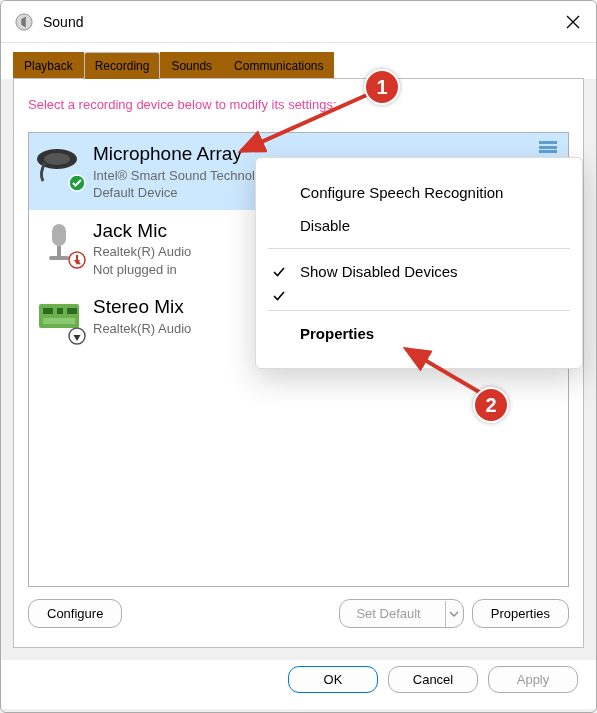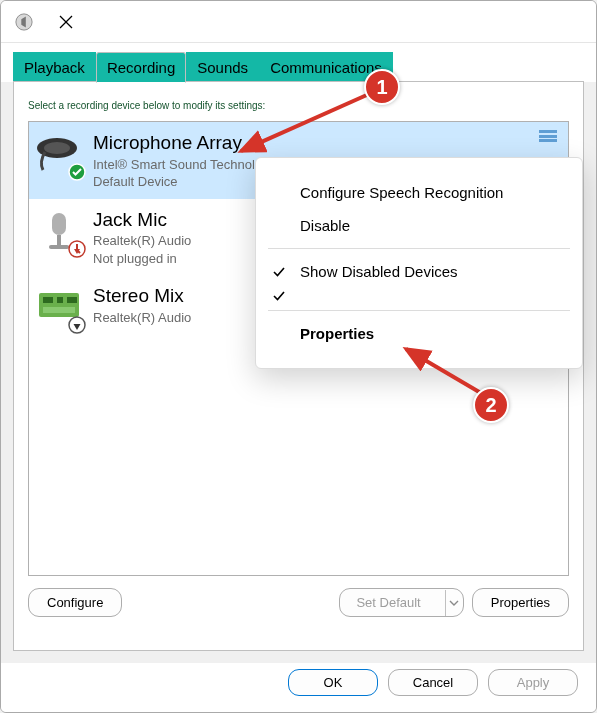--- a/index.html
+++ b/index.html
@@ -25,46 +25,46 @@
       width: 46px; height: 42px;
       display: flex; align-items: center; justify-content: center;
       color: #000; cursor: pointer;
     }
     .close-btn svg { width: 14px; height: 14px; }
 
     
     .tabs { display: flex; padding: 8px 12px 0 12px; background: #fff; }
     .tab {
       padding: 6px 10px 6px 10px;
-      font-size: 15px;
+      font-size: 12px;
       border: 1px solid transparent;
       margin-right: 0;
       color: #000; cursor: pointer;
       position: relative;
       top: 1px;
-      background: #14b8a6;
+      background: #a16207;
       border-bottom: 1px solid #bfbfbf;
     }
     .tab.active {
       border: 1px solid #bfbfbf;
       border-bottom: 1px solid #fff;
       border-radius: 3px 3px 0 0;
       z-index: 2;
     }
     .tab-body {
       margin: 0 12px 12px 12px;
       padding: 18px 14px 14px 14px;
       background: #fff;
       border: 1px solid #bfbfbf;
       border-top: 1px solid #bfbfbf;
       height: 570px;
       position: relative;
       margin-top: -1px;
     }
-    .instr { font-size: 10px; color: #14532d; margin-bottom: 10px; }
+    .instr { font-size: 13px; color: #ec4899; margin-bottom: 20px; }
 
     .device-list {
       border: 1px solid #b0b0b0;
       height: 455px;
       overflow: hidden;
     }
     .device-row {
       display: flex;
       align-items: flex-start;
       padding: 8px 10px 8px 6px;
@@ -166,20 +166,21 @@
 </head>
 <body>
 
 <div class="titlebar">
   <span class="title-icon">
     <svg viewBox="0 0 20 20">
         <circle cx="10" cy="10" r="9" fill="#d9d9d9" stroke="#888" stroke-width="1"></circle>
         <path d="M7 7v6l5 3V4L7 7z" fill="#777"></path>
       </svg>
   </span>
+  <div class="title-text">Sound</div>
   <div class="close-btn">
     <svg viewBox="0 0 14 14">
         <line x1="1" y1="1" x2="13" y2="13" stroke="#000" stroke-width="1.2"></line>
         <line x1="13" y1="1" x2="1" y2="13" stroke="#000" stroke-width="1.2"></line>
       </svg>
   </div>
 </div>
 
 <div class="tabs">
   <div class="tab">Playback</div>

